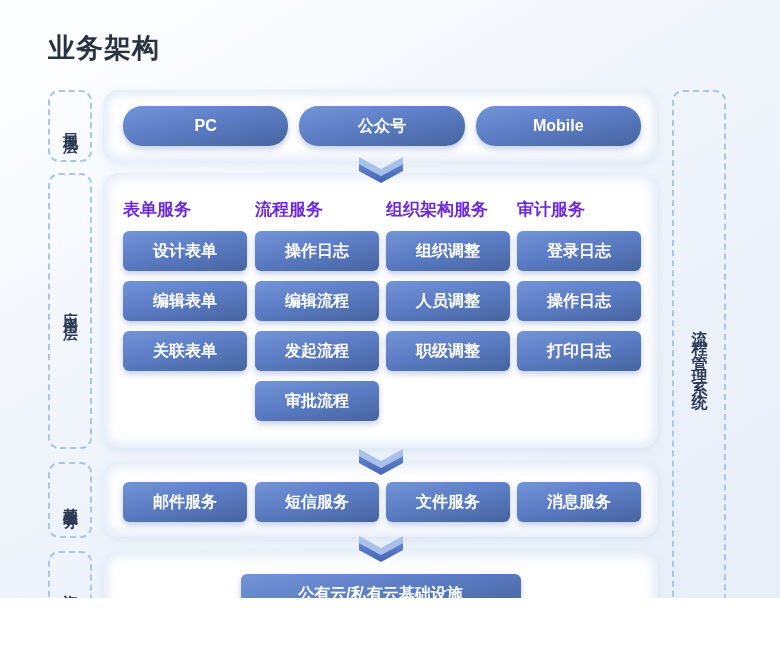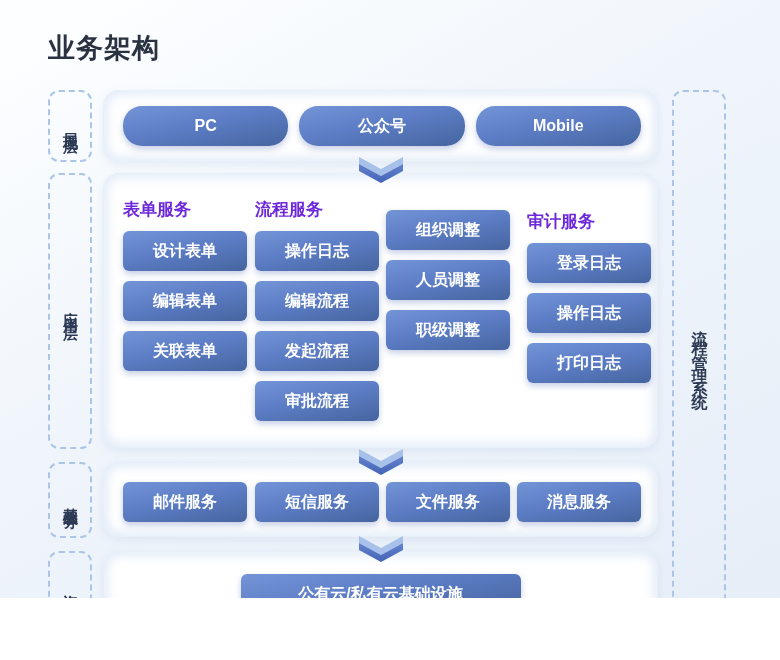--- a/index.html
+++ b/index.html
@@ -92,25 +92,26 @@
       <div class="node">关联表单</div>
     </div>
     <div class="app-col" style="left:152px;">
       <div class="col-header">流程服务</div>
       <div class="node">操作日志</div>
       <div class="node">编辑流程</div>
       <div class="node">发起流程</div>
       <div class="node">审批流程</div>
     </div>
     <div class="app-col" style="left:283px;">
+      <div class="col-header">组织架构服务</div>
       <div class="node">组织调整</div>
       <div class="node">人员调整</div>
       <div class="node">职级调整</div>
     </div>
-    <div class="app-col" style="left:424px;margin-top:12px;">
+    <div class="app-col" style="left:414px;">
       <div class="col-header">审计服务</div>
       <div class="node">登录日志</div>
       <div class="node">操作日志</div>
       <div class="node">打印日志</div>
     </div>
   </div>
 
   <div class="panel panel-basic">
     <div class="node" style="left:20px;">邮件服务</div>
     <div class="node" style="left:152px;">短信服务</div>

